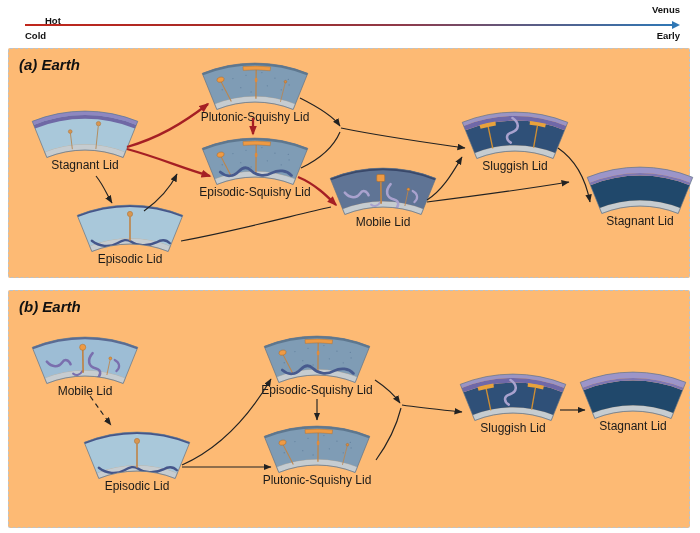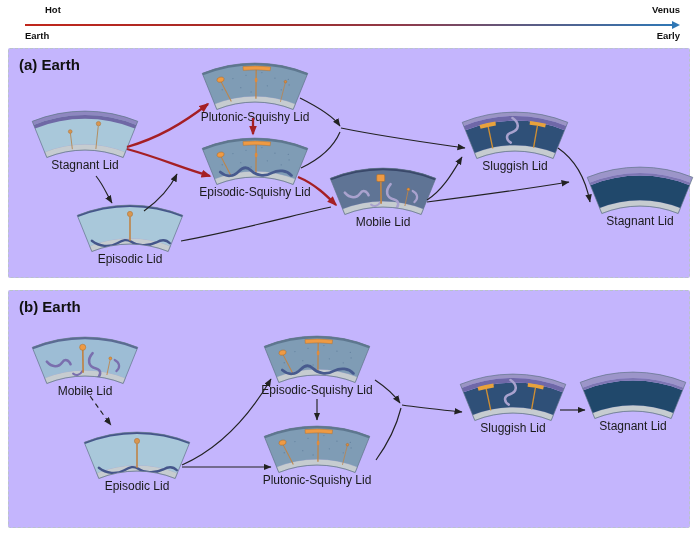--- a/index.html
+++ b/index.html
@@ -2,55 +2,55 @@
 <html><head>
 <meta charset="utf-8">
 <style>
   html,body{margin:0;padding:0;}
   body{
     width:700px;height:533px;position:relative;background:#ffffff;
     font-family:"Liberation Sans","DejaVu Sans",sans-serif;
     -webkit-font-smoothing:antialiased;overflow:hidden;
   }
   .tl{position:absolute;font-size:9.5px;font-weight:bold;color:#111;}
-  .tl.hot{left:25px;top:4px;padding-left:20px;}
+  .tl.hot{left:25px;top:15px;padding-left:20px;}
   .tl.cold{right:20px;top:4px;}
   .tl.early{left:25px;top:30px;}
   .tl.late{right:20px;top:30px;}
   .tl-bar{
     position:absolute;left:25px;top:24px;width:649px;height:2.4px;
     background:linear-gradient(90deg,#c0261c 0%,#a02c2b 40%,#8f3a4a 58%,#5f5a80 76%,#2f77b5 100%);
   }
   .tl-arrowhead{
     position:absolute;left:672px;top:20.5px;width:0;height:0;
     border-top:4.5px solid transparent;border-bottom:4.5px solid transparent;
     border-left:8px solid #2f77b5;
   }
   .panel{
-    position:absolute;left:8px;width:682px;background:#c4b5fd;
-    border:1.5px dashed #b9c3cb;border-radius:2px;box-sizing:border-box;
+    position:absolute;left:8px;width:682px;background:#fdba74;
+    border:1.5px dashed #b9c3cb;border-radius:2px;box-sizing:border-box;font-style:italic;
   }
   .panel-title{position:absolute;left:10px;top:7px;font-size:15px;font-weight:bold;color:#111;}
   .node{position:absolute;z-index:2;}
   .node svg{display:block;}
   .node-label{
     position:absolute;width:140px;text-align:center;font-size:12px;color:#1a1a1a;
     line-height:11px;z-index:2;
   }
   #overlay{position:absolute;left:0;top:0;z-index:3;pointer-events:none;}
 </style>
 </head>
 <body>
 
 <div>
   <span class="tl hot">Hot</span>
   <span class="tl cold">Venus</span>
   <div class="tl-bar"></div>
   <div class="tl-arrowhead"></div>
-  <span class="tl early">Earth</span>
+  <span class="tl early">Cold</span>
   <span class="tl late">Early</span>
 </div>
 
 <div class="panel" id="panel-earth" style="top:48px;height:230px;">
   <span class="panel-title">(a) Earth</span>
 </div>
 <div class="panel" id="panel-venus" style="top:290px;height:238px;">
   <span class="panel-title">(b) Earth</span>
 </div>
 

